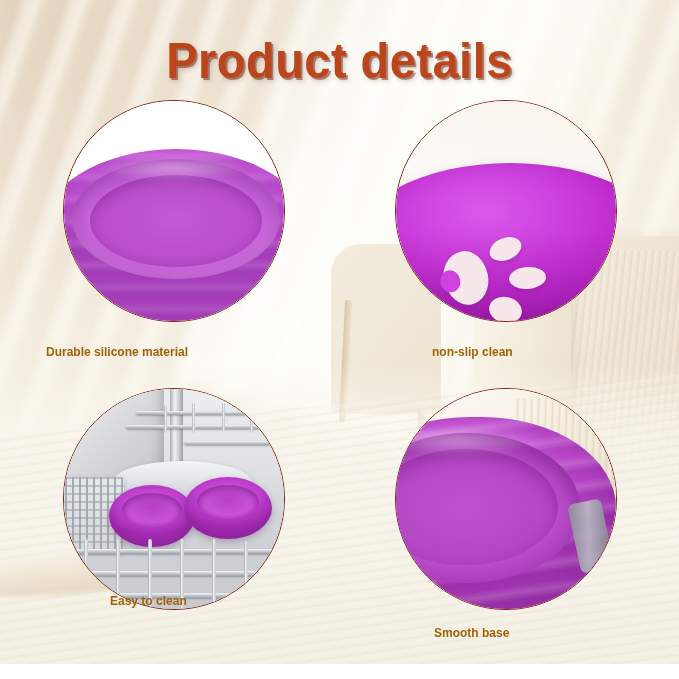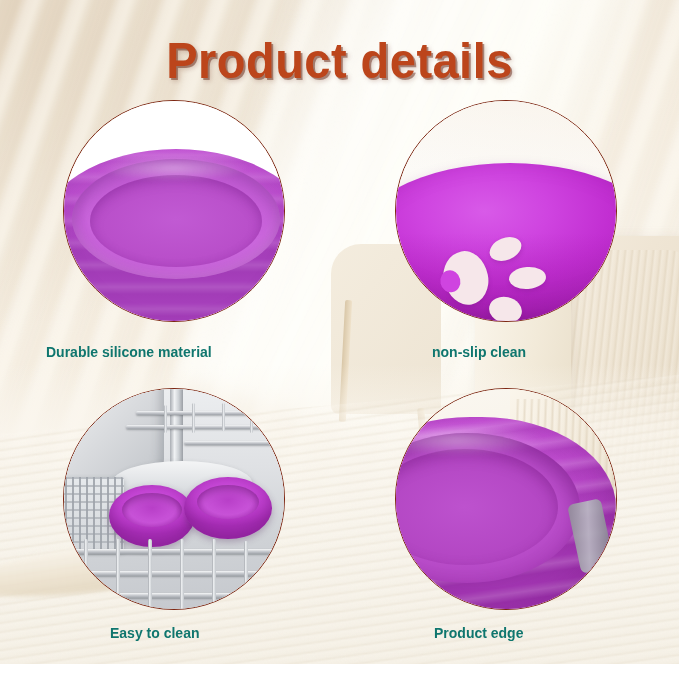--- a/index.html
+++ b/index.html
@@ -403,29 +403,29 @@
     left: -30px; top: 36px;
     width: 180px; height: 30px;
     border-radius: 50%;
     background: radial-gradient(ellipse at 50% 50%, rgba(255,255,255,0.4) 0%, rgba(255,255,255,0) 70%);
     filter: blur(3px);
   }
 
   
   .caption {
     position: absolute;
-    font-size: 14px;
+    font-size: 12px;
     line-height: 26px;
     font-weight: 700;
-    color: #0f766e;
+    color: #a16207;
     white-space: nowrap;
   }
   .c1 { left: 46px;  top: 339px; }
   .c2 { left: 432px; top: 339px; }
-  .c3 { left: 110px; top: 620px; }
+  .c3 { left: 110px; top: 588px; }
   .c4 { left: 434px; top: 620px; }
 </style>
 </head>
 <body>
 
 <div id="page">
 
   <div class="bg-base"></div>
   <div class="bg-wall"></div>
   <div class="bg-streaks"></div>
@@ -507,15 +507,15 @@
       <div class="bowl4-inner"></div>
       <div class="bowl4-inner2"></div>
       <div class="bowl4-clip"></div>
       <div class="bowl4-hl"></div>
     </div>
   </div>
 
   <div class="caption c1">Durable silicone material</div>
   <div class="caption c2">non-slip clean</div>
   <div class="caption c3">Easy to clean</div>
-  <div class="caption c4">Product edge</div>
+  <div class="caption c4">Smooth base</div>
 
 </div>
 
 </body></html>

